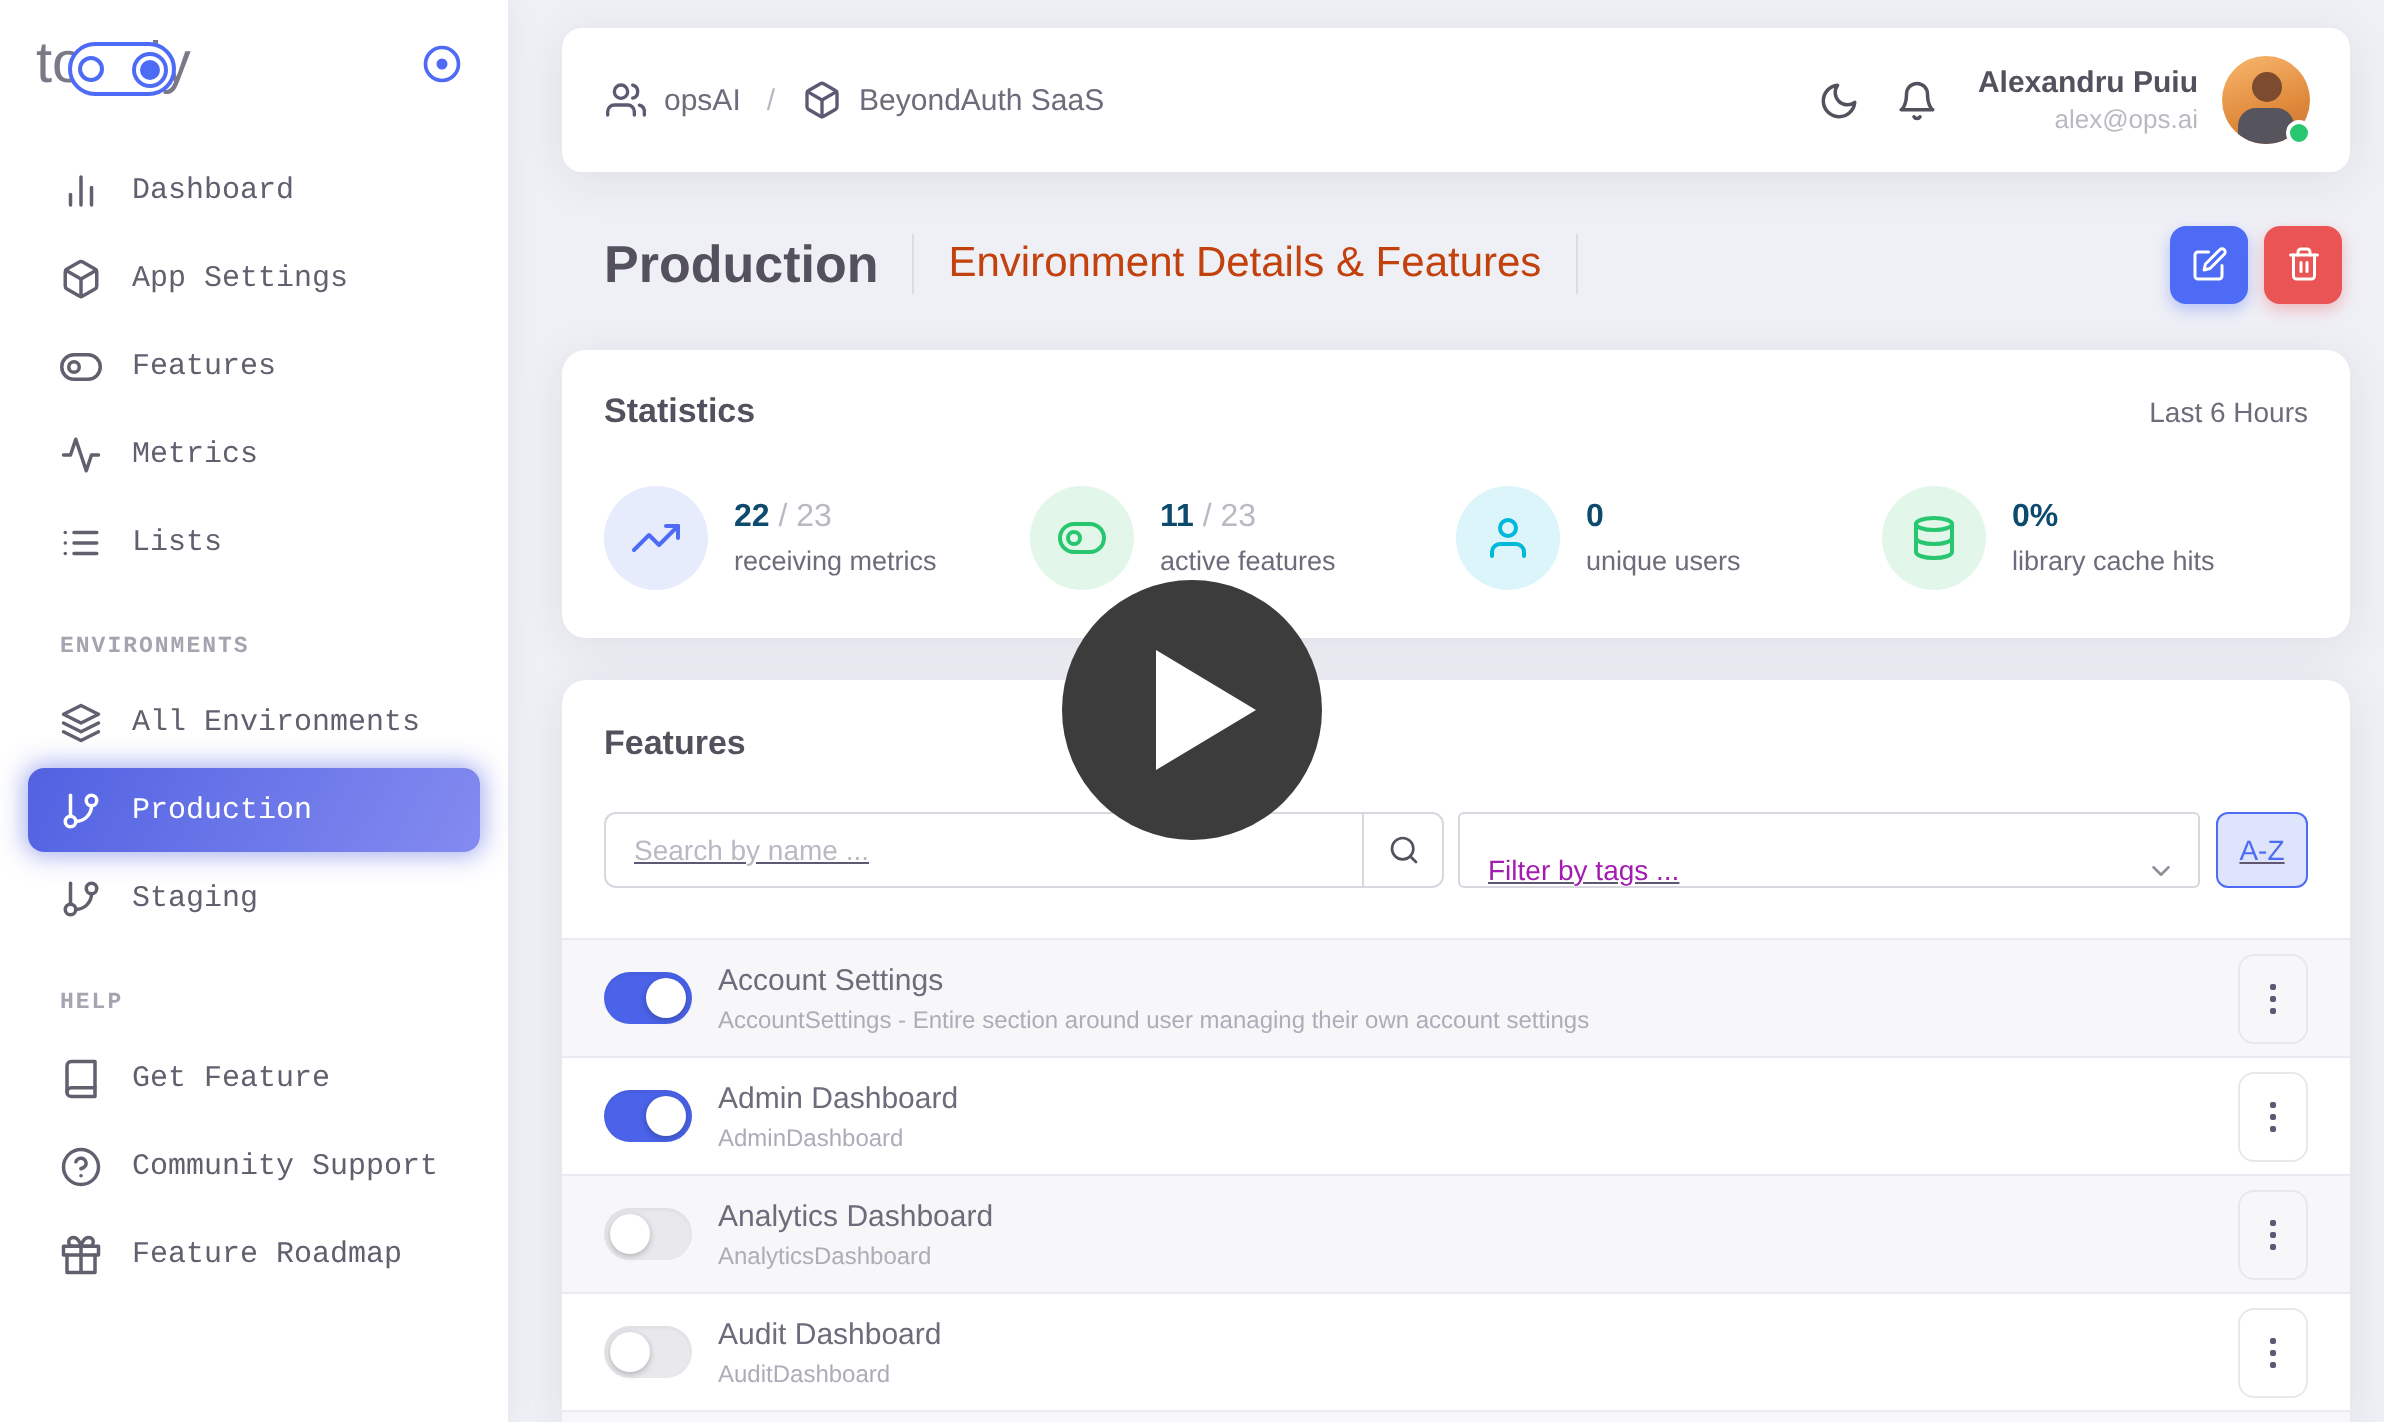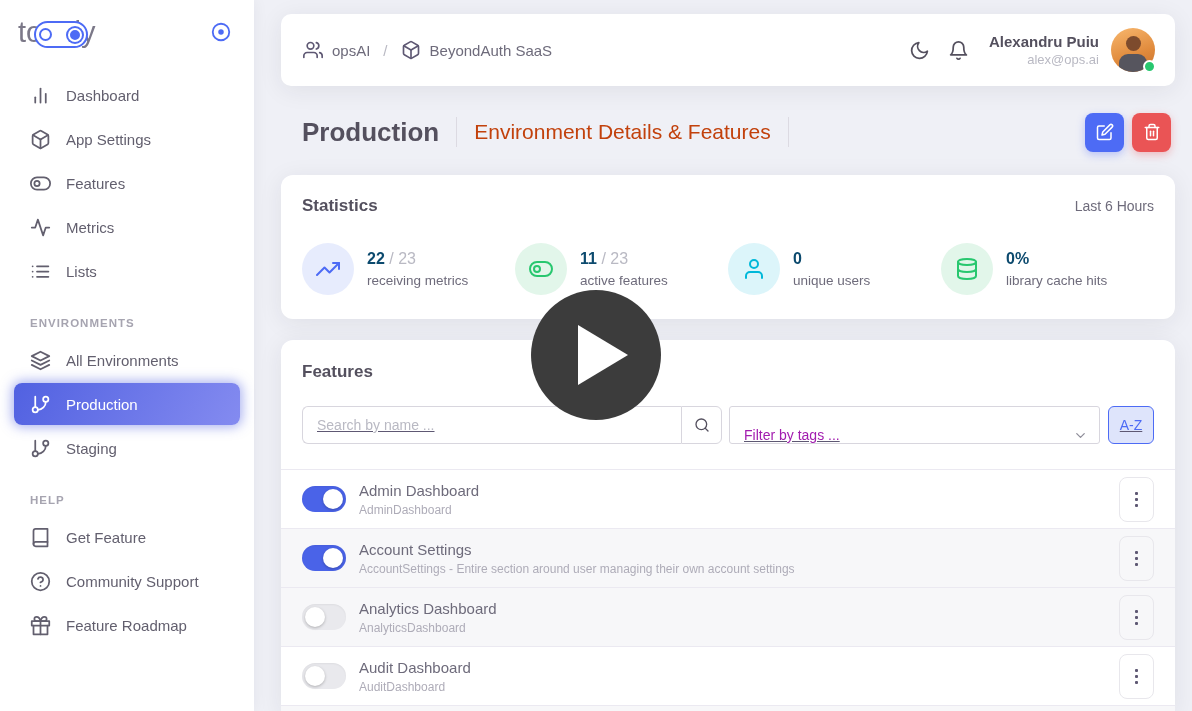--- a/index.html
+++ b/index.html
@@ -16,21 +16,21 @@
   
   .sidebar { width:254px; flex-shrink:0; background:#fff; z-index:3; box-shadow:0 0 15px rgba(34,41,47,.06); }
   .logo-row { height:64px; display:flex; align-items:center; justify-content:space-between; padding:0 22px 0 18px; }
   .logo { position:relative; font-size:29px; line-height:36px; color:#7b7888; font-weight:500; cursor:pointer; }
   .gg-wrap { position:relative; display:inline-block; }
   .logo-pill { position:absolute; left:-8px; top:7px; width:54px; height:27px; background:#fff;
     border:2.5px solid #4d6bf5; border-radius:15px; display:flex; align-items:center; justify-content:space-between; padding:0 3px; }
   .pill-dot-left { width:13px; height:13px; border:2.5px solid #4d6bf5; background:#fff; border-radius:50%; }
   .pill-dot-right { width:14px; height:14px; background:#4d6bf5; border:2px solid #fff; box-shadow:0 0 0 2px #4d6bf5; border-radius:50%; margin-right:1px; }
   .collapse-icon { color:#4d6bf5; cursor:pointer; }
-  .side-nav { padding-top:10px; }
+  .side-nav { padding-top:10px;font-family:Liberation Mono, monospace; }
   .side-item { height:42px; margin:0 14px 2px; padding:0 16px; border-radius:8px; display:flex; align-items:center; gap:15px;
     font-size:15px; color:#625f6e; cursor:pointer; white-space:nowrap; }
   .side-item svg { width:21px; height:21px; flex-shrink:0; }
   .side-item.active { background:linear-gradient(118deg,#5161e1,#848bf0); color:#fff; box-shadow:0 0 12px 2px rgba(81,97,225,.5); }
   .side-header { margin:25px 0 10px 30px; font-size:11.5px; letter-spacing:1px; color:#a6a4b0; font-weight:600; }
 
   
   .main { flex:1; padding:14px 17px 0 27px; display:flex; flex-direction:column; min-width:0; }
 
   .topbar { height:72px; background:#fff; border-radius:10px; box-shadow:0 4px 24px rgba(34,41,47,.08);
@@ -418,49 +418,49 @@
               <svg viewBox="0 0 24 24" fill="none" stroke="currentColor" stroke-width="2" stroke-linecap="round" stroke-linejoin="round">
                 <polyline points="6 9 12 15 18 9"></polyline>
               </svg>
             </span>
         </div>
         <button class="sort-btn">A-Z</button>
       </div>
     </div>
 
     <div class="feat-rows">
+      <div class="feat-row alt">
+        <span class="switch on"></span>
+        <div class="feat-text">
+          <div class="feat-name">Account Settings</div>
+          <div class="feat-sub">AccountSettings  -  Entire section around user managing their own account settings</div>
+        </div>
+        <button class="kebab">
+            <span class="kebab-dots">
+              <i></i>
+              <i></i>
+              <i></i>
+            </span>
+          </button>
+      </div>
       <div class="feat-row">
         <span class="switch on"></span>
         <div class="feat-text">
           <div class="feat-name">Admin Dashboard</div>
           <div class="feat-sub">AdminDashboard</div>
         </div>
         <button class="kebab">
             <span class="kebab-dots">
               <i></i>
               <i></i>
               <i></i>
             </span>
           </button>
       </div>
       <div class="feat-row alt">
-        <span class="switch on"></span>
-        <div class="feat-text">
-          <div class="feat-name">Account Settings</div>
-          <div class="feat-sub">AccountSettings  -  Entire section around user managing their own account settings</div>
-        </div>
-        <button class="kebab">
-            <span class="kebab-dots">
-              <i></i>
-              <i></i>
-              <i></i>
-            </span>
-          </button>
-      </div>
-      <div class="feat-row alt">
         <span class="switch"></span>
         <div class="feat-text">
           <div class="feat-name">Analytics Dashboard</div>
           <div class="feat-sub">AnalyticsDashboard</div>
         </div>
         <button class="kebab">
             <span class="kebab-dots">
               <i></i>
               <i></i>
               <i></i>

